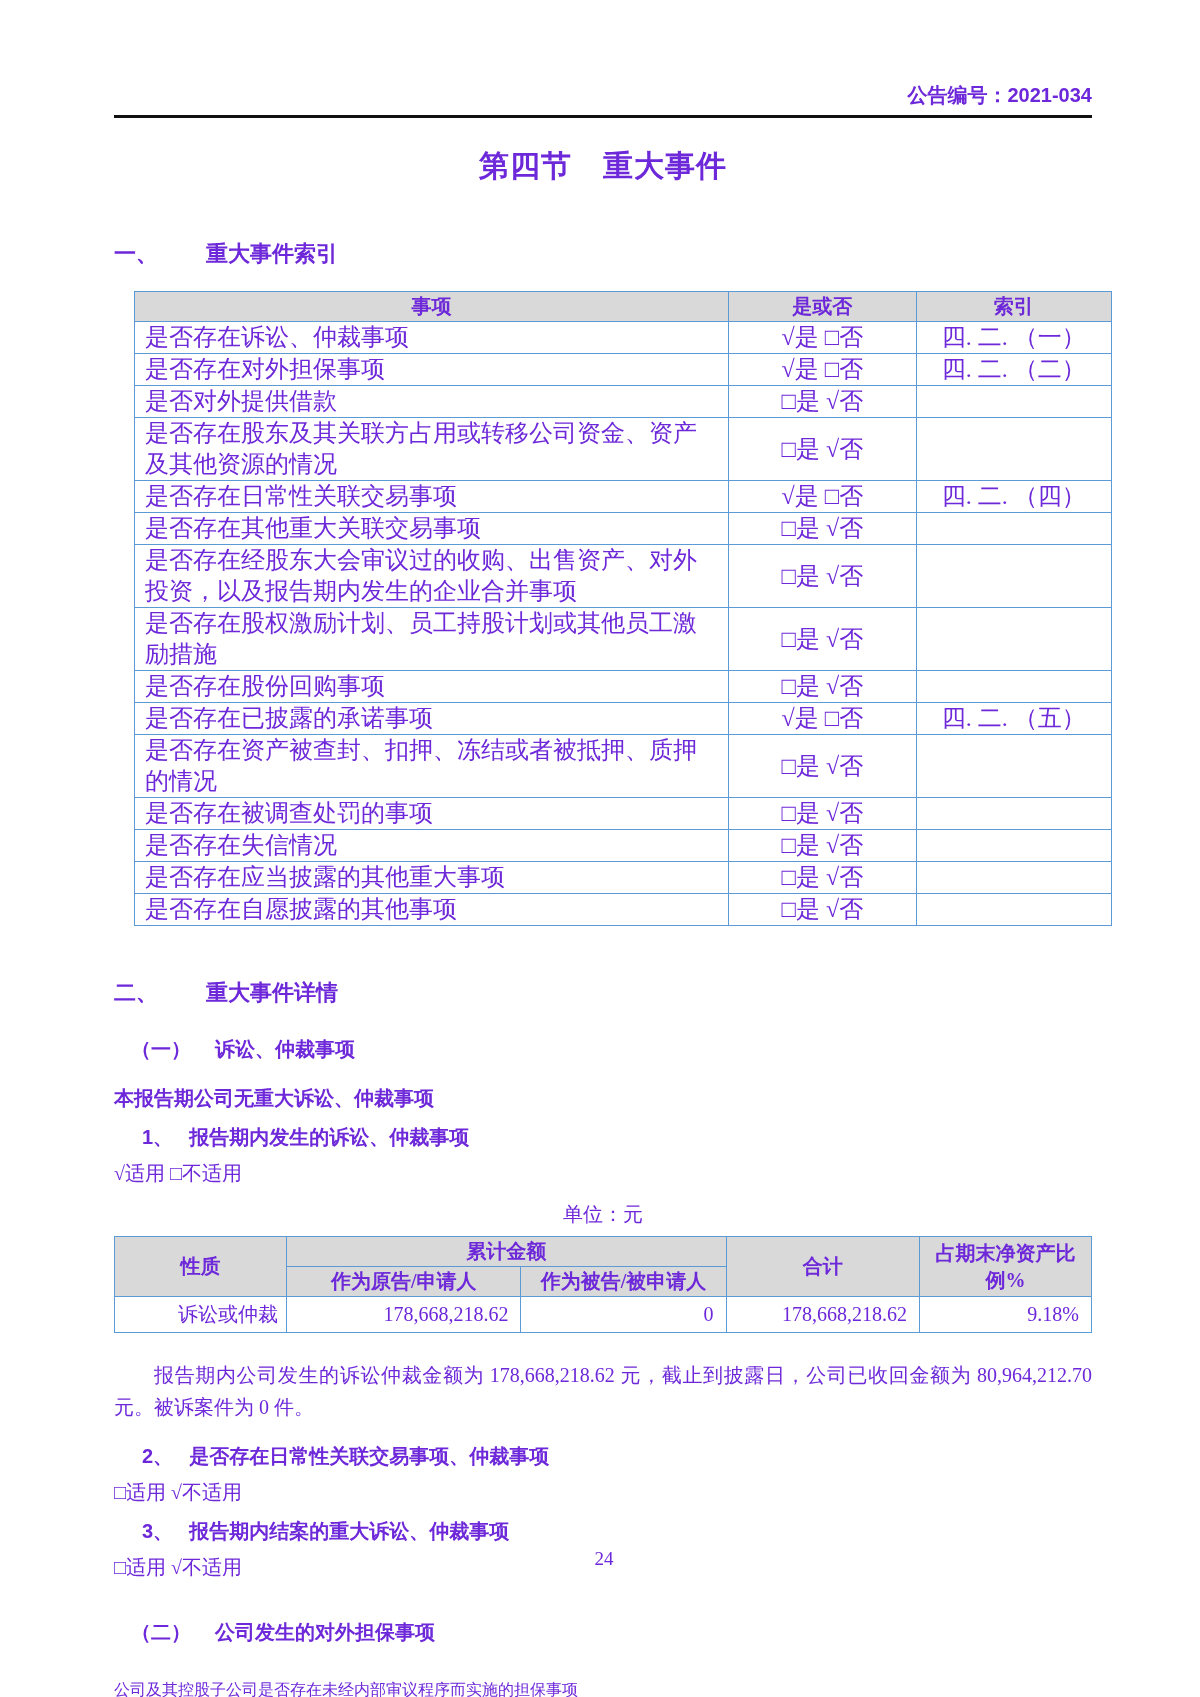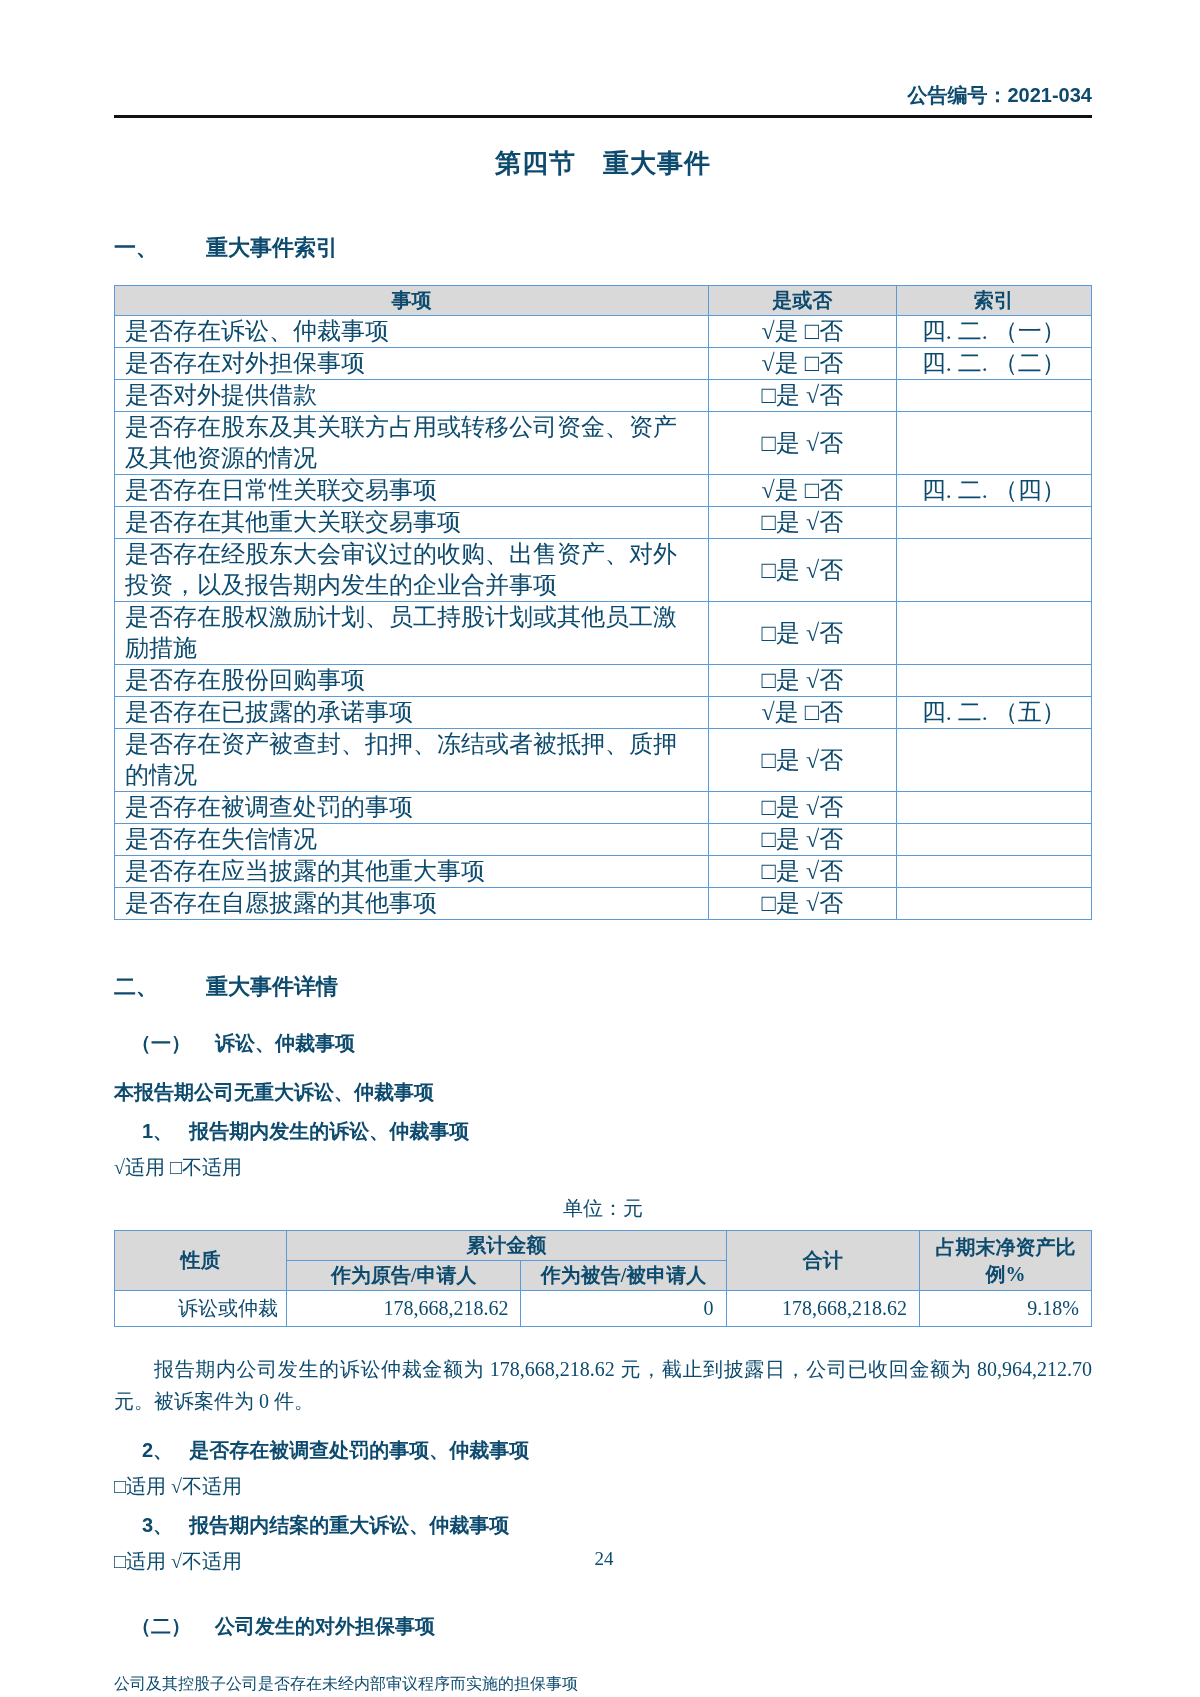--- a/index.html
+++ b/index.html
@@ -1,40 +1,40 @@
 <!DOCTYPE html>
 <html lang="zh"><head>
 <meta charset="utf-8">
 <style>
   html,body{margin:0;padding:0;background:#e8e8e8;}
   .page{
     width:1200px;height:1697px;margin:0 auto;background:#ffffff;
     box-sizing:border-box;padding:0 108px 0 114px;position:relative;
     font-family:"Liberation Serif","DejaVu Serif",serif;
-    color:#0c4a6e;font-size:20px;
+    color:#6d28d9;font-size:20px;
   }
   
   .doc-header{padding-top:82px;text-align:right;font-size:20px;
     border-bottom:3px solid #111;padding-bottom:6px;
     font-family:"Liberation Sans","DejaVu Sans",sans-serif;font-weight:bold;}
   
-  .doc-title{margin:28px 0 0 0;text-align:center;font-size:26px;font-weight:bold;
+  .doc-title{margin:28px 0 0 0;text-align:center;font-size:30px;font-weight:bold;
     font-family:Liberation Sans, sans-serif;letter-spacing:1px;}
   
   .sec-heading{margin-top:52px;display:flex;align-items:baseline;
     font-family:"Liberation Sans","DejaVu Sans",sans-serif;
     font-size:22px;font-weight:bold;}
   .sec-heading .num{width:92px;flex:0 0 auto;}
   .sub-heading{margin-top:28px;display:flex;align-items:baseline;padding-left:17px;
     font-family:"Liberation Sans","DejaVu Sans",sans-serif;
     font-size:20px;font-weight:bold;}
   .sub-heading .num{margin-right:24px;}
   
   table{border-collapse:collapse;width:100%;table-layout:fixed;}
-  .t1{margin-top:22px;}
+  .t1{margin-top:22px;margin-left:20px;}
   .t1 th,.t1 td{border:1px solid #5b9bd5;}
   .t1 th{background:#d9d9d9;font-weight:bold;line-height:27px;padding:1px 4px;
     text-align:center;font-size:20px;}
   .t1 td{line-height:31px;padding:0 4px;font-size:24px;}
   .t1 td.item{text-align:left;padding-left:10px;padding-right:12px;}
   .t1 td.ans,.t1 td.idx{text-align:center;}
   .t2{margin-top:8px;}
   .t2 th,.t2 td{border:1px solid #5b9bd5;font-size:20px;padding:1px 8px;}
   .t2 th{background:#d9d9d9;font-weight:bold;text-align:center;line-height:27px;}
   .t2 td{background:#fff;line-height:33px;}
@@ -220,21 +220,21 @@
       <td class="num-cell">178,668,218.62</td>
       <td class="num-cell">9.18%</td>
     </tr>
   </tbody>
     </table>
 
   <p class="para">报告期内公司发生的诉讼仲裁金额为 178,668,218.62 元，截止到披露日，公司已收回金额为 80,964,212.70 元。被诉案件为 0 件。</p>
 
   <div class="num-item" style="margin-top:6px;">
     <span class="num">2、</span>
-    <span>是否存在被调查处罚的事项、仲裁事项</span>
+    <span>是否存在日常性关联交易事项、仲裁事项</span>
   </div>
   <div class="chk-line">□适用 √不适用</div>
 
   <div class="num-item">
     <span class="num">3、</span>
     <span>报告期内结案的重大诉讼、仲裁事项</span>
   </div>
   <div class="chk-line">□适用 √不适用</div>
 
   <div class="sub-heading" style="margin-top:38px;">

